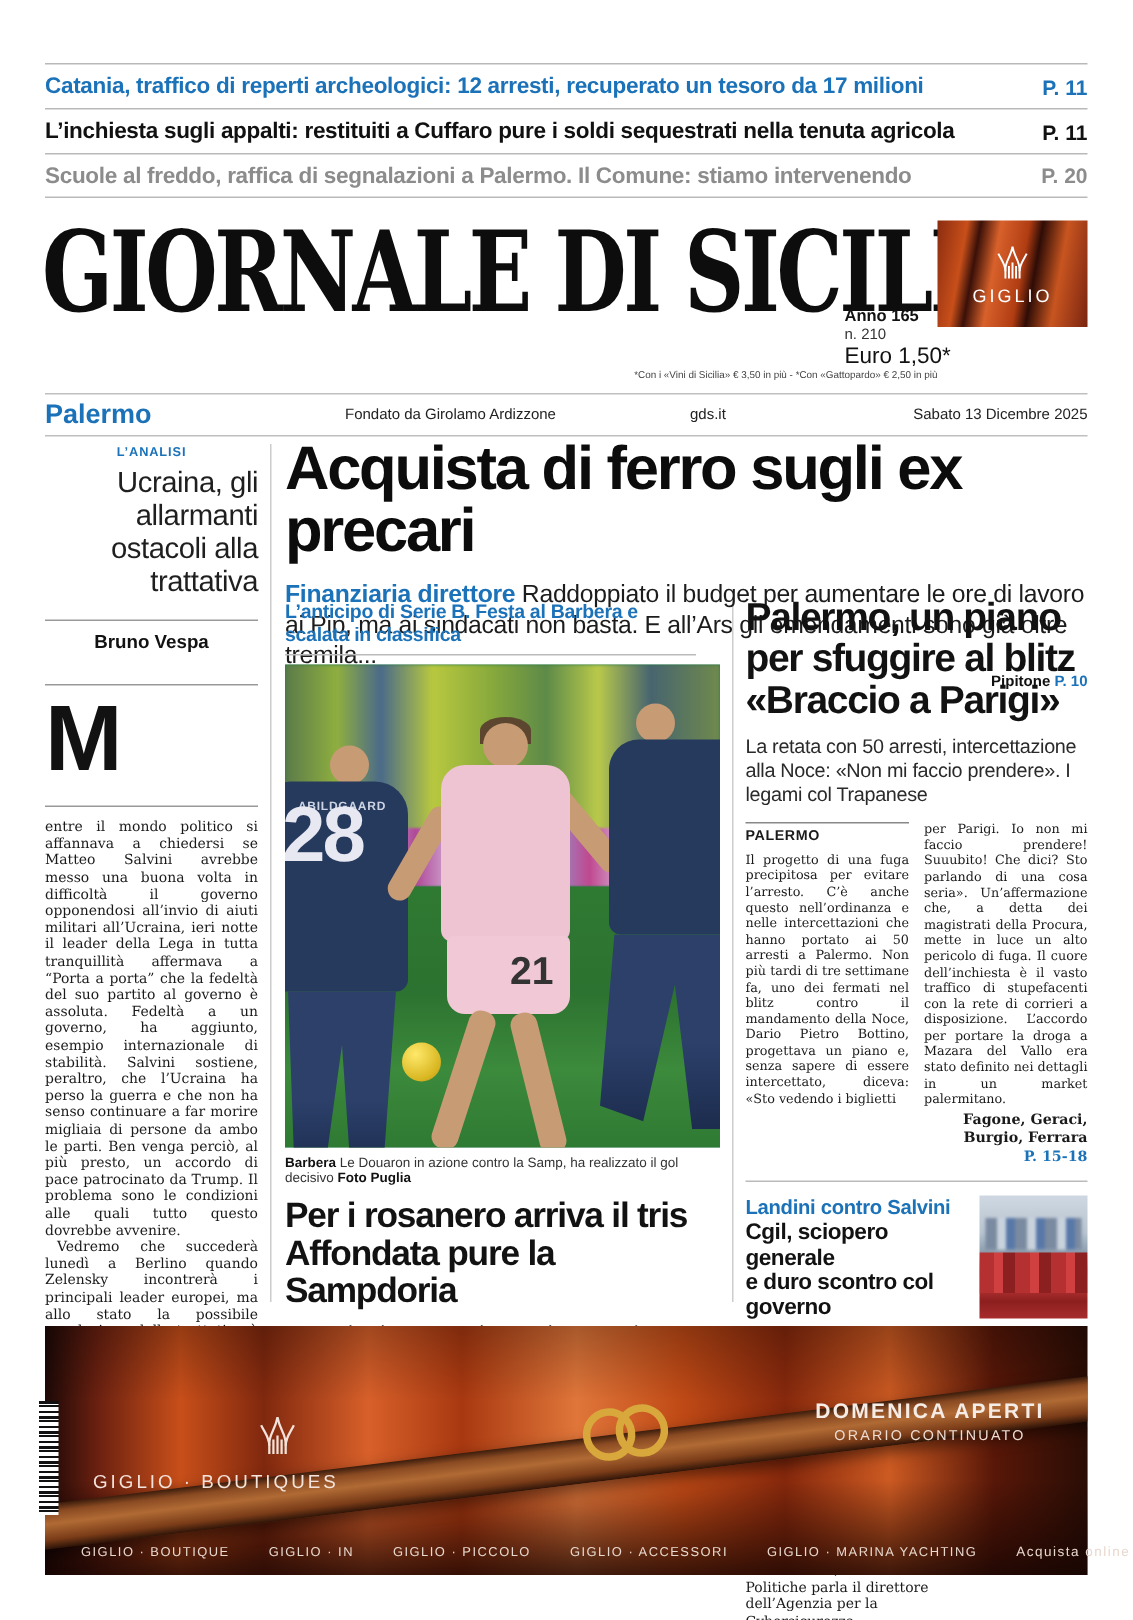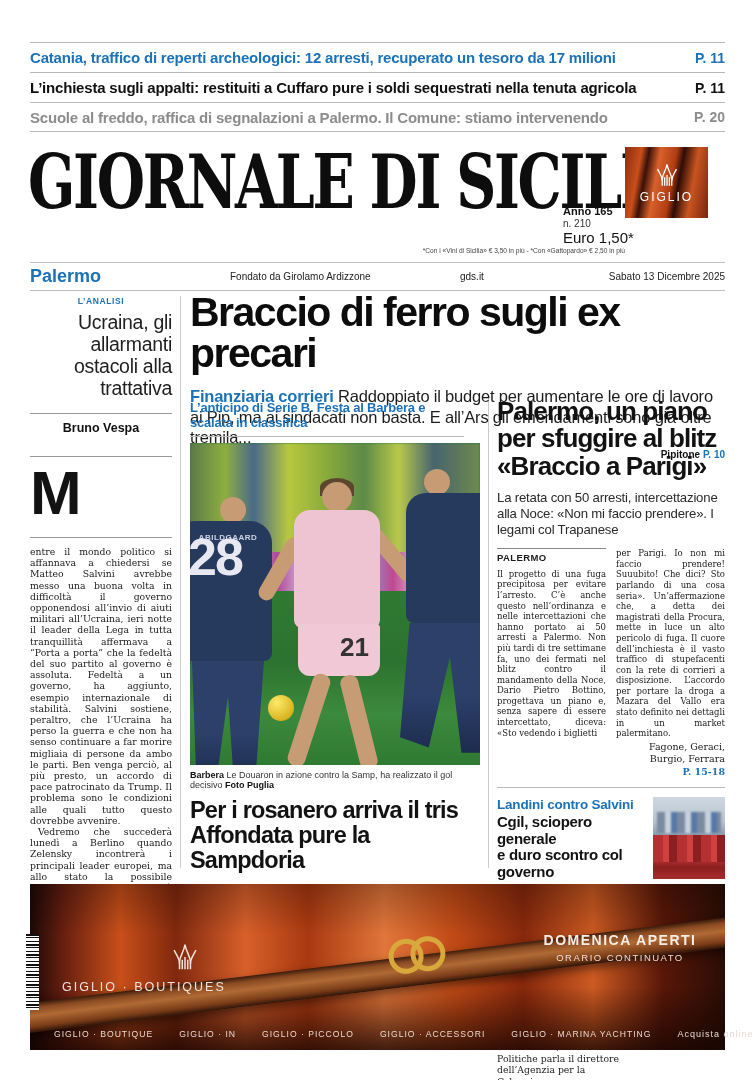--- a/index.html
+++ b/index.html
@@ -16,21 +16,21 @@
   .toprow .ht { font-size:15px; font-weight:bold; letter-spacing:-.2px; }
   .toprow .pref { font-size:14px; font-weight:bold; white-space:nowrap; }
   .c-blue .ht,.c-blue .pref { color:#1b72b8; }
   .c-black .ht,.c-black .pref { color:#111; }
   .c-gray .ht,.c-gray .pref { color:#8c8c8c; }
 
   
   .mast-title { position:absolute; left:28px; top:138px; font-family:"DejaVu Serif", serif;
                 font-weight:bold; font-size:73px; letter-spacing:-3px; white-space:nowrap;
                 transform:scaleX(.76) scaleY(1.02); transform-origin:left top; color:#0d0d0d; }
-  .mast-ad { position:absolute; left:625px; top:147px; width:83px; height:71px; overflow:hidden;
+  .mast-ad { position:absolute; left:625px; top:147px; width:100px; height:71px; overflow:hidden;
              background:linear-gradient(100deg,#8a2c10 0%,#c84f1a 18%,#3a1008 26%,#d8612b 38%,
                         #b03c12 55%,#2e0c06 63%,#c85520 78%,#7a2410 100%); 
              display:flex; flex-direction:column; align-items:center; justify-content:center; }
   .mast-ad svg { width:30px; height:26px; }
   .mast-ad .adbrand { color:#fff; font-size:12px; letter-spacing:2px; margin-top:2px; }
   .mast-info { position:absolute; left:563px; top:205px; line-height:1.15; }
   .mast-info .l1 { font-size:11px; font-weight:bold; }
   .mast-info .l2 { font-size:10px; color:#333; }
   .mast-info .l3 { font-size:15px; }
   .mast-note { position:absolute; right:130px; top:247px; font-size:6.6px; color:#444; white-space:nowrap; }
@@ -135,21 +135,21 @@
   
   .rightcol { position:absolute; left:497px; top:398px; width:228px; }
   .rightcol h2.blitz { font-size:26px; font-weight:800; letter-spacing:-.9px; line-height:1.05; }
   .rightcol .blitz-stand { font-size:13.2px; color:#2a2a2a; margin-top:10px; line-height:1.22; letter-spacing:-.2px; }
   .body2col { margin-top:10px; display:flex; gap:10px; }
   .body2col .bcol { width:109px; font-family:"DejaVu Serif", serif; font-size:8.5px;
                     line-height:10.6px; text-align:justify; color:#1a1a1a; }
   .dateline { font-family:"Liberation Sans", sans-serif; font-size:9.5px; font-weight:bold;
               border-top:1px solid #888; padding-top:4px; margin-bottom:5px; letter-spacing:.4px; }
   .r-bl { text-align:right; font-size:9.5px; margin-top:2px; line-height:1.3; }
-  .r-bl .by { font-weight:normal; }
+  .r-bl .by { font-weight:bold; }
   .r-bl .pg { font-weight:bold; color:#1b72b8; display:block; }
   .sep { border-top:1px solid #bbb; margin:9px 0; }
   .newsitem { display:flex; gap:8px; }
   .newsitem .txt { flex:1; }
   .newsitem .kick { color:#1b72b8; font-size:13.5px; font-weight:bold; letter-spacing:-.2px; }
   .newsitem h3 { font-size:15px; font-weight:800; line-height:1.12; letter-spacing:-.3px; margin-top:2px; }
   .newsitem .nbody { font-family:"DejaVu Serif", serif; font-size:9.3px; line-height:11.4px;
                      color:#1a1a1a; margin-top:6px; }
   .newsitem .npg { font-size:9.5px; font-weight:bold; color:#1b72b8; text-align:right; }
   .thumb { width:72px; height:82px; flex:none; position:relative; overflow:hidden; }
@@ -254,22 +254,22 @@
     <div class="an-body">
       <p>entre il mondo politico si affannava a chiedersi se Matteo Salvini avrebbe messo una buona volta in difficoltà il governo opponendosi all’invio di aiuti militari all’Ucraina, ieri notte il leader della Lega in tutta tranquillità affermava a “Porta a porta” che la fedeltà del suo partito al governo è assoluta. Fedeltà a un governo, ha aggiunto, esempio internazionale di stabilità. Salvini sostiene, peraltro, che l’Ucraina ha perso la guerra e che non ha senso continuare a far morire migliaia di persone da ambo le parti. Ben venga perciò, al più presto, un accordo di pace patrocinato da Trump. Il problema sono le condizioni alle quali tutto questo dovrebbe avvenire.</p>
       <p>Vedremo che succederà lunedì a Berlino quando Zelensky incontrerà i principali leader europei, ma allo stato la possibile conclusione della trattativa è piuttosto allarmante. Diceva ieri uno dei consiglieri più ascoltati di Putin che alla Russia converrebbe continuare la guerra fino alla resa completa dell’Ucraina. Mosca potrebbe temere di essere isolata dopo la conclusione del conflitto.</p>
     </div>
     <div class="an-segue">Segue a P. 13</div>
     <div class="an-copy">© RIPRODUZIONE RISERVATA</div>
     <div class="an-endrule"></div>
   </div>
 
   <div class="lead">
-    <h1>Braccio di ferro sugli ex precari</h1>
-    <p class="stand"><span class="kick">Finanziaria corrieri</span><span> Raddoppiato il budget per aumentare le ore di lavoro ai Pip, ma ai sindacati non basta. E all’Ars gli emendamenti sono già oltre tremila...</span></p>
+    <h1>Acquista di ferro sugli ex precari</h1>
+    <p class="stand"><span class="kick">Finanziaria direttore</span><span> Raddoppiato il budget per aumentare le ore di lavoro ai Pip, ma ai sindacati non basta. E all’Ars gli emendamenti sono già oltre tremila...</span></p>
     <div class="bl">
       <span class="by">Pipitone</span>
       <span class="pg">P. 10</span>
     </div>
   </div>
 
   <div class="sport">
     <div class="kick">L’anticipo di Serie B. Festa al Barbera e scalata in classifica</div>
     <div class="krule"></div>
     <div class="photo">

